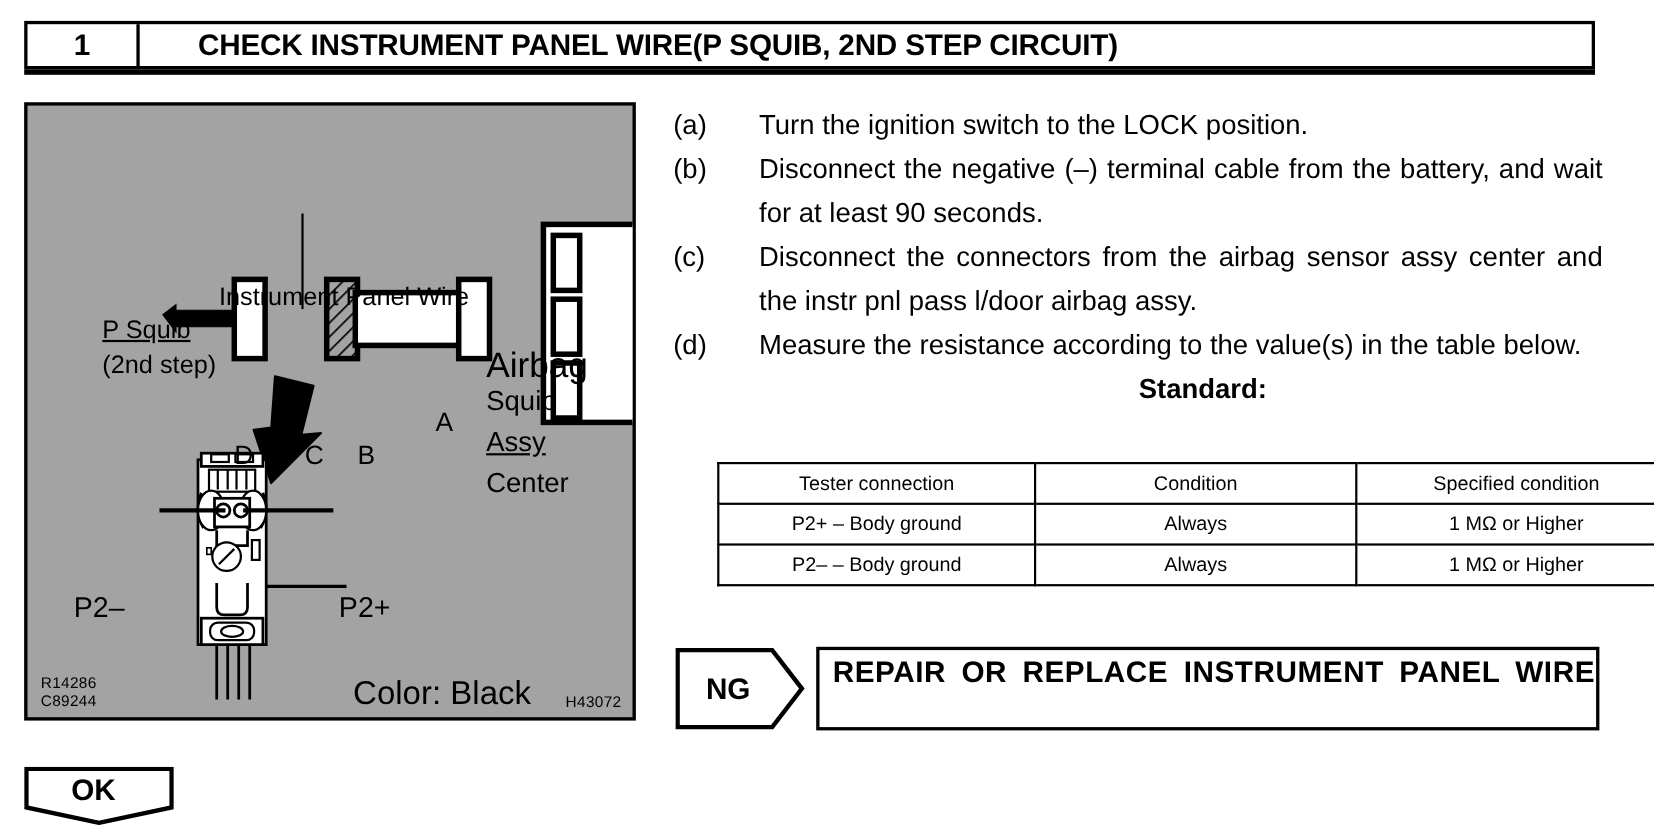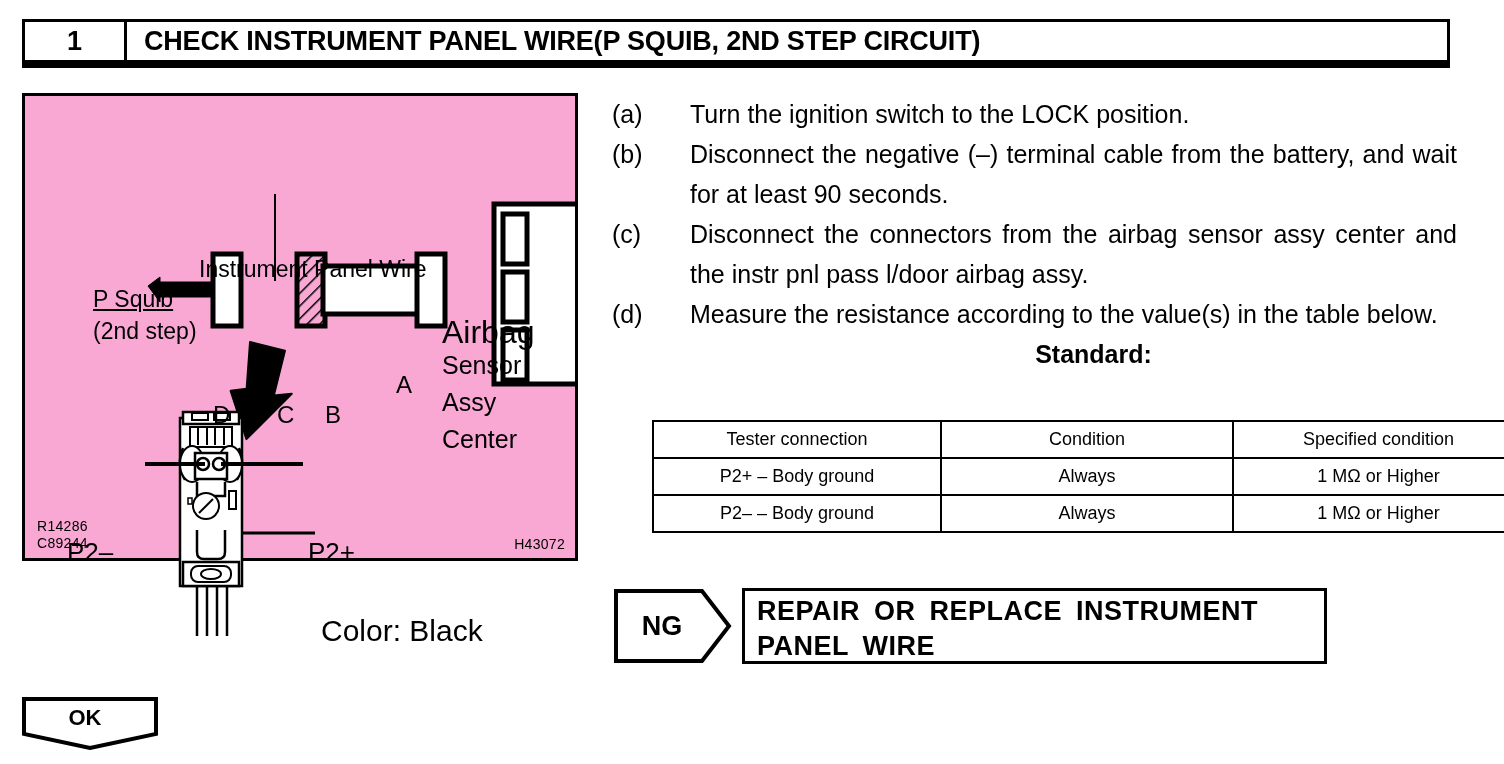--- a/index.html
+++ b/index.html
@@ -55,32 +55,33 @@
     display: flex;
     align-items: center;
     padding-left: 17px;
     box-sizing: border-box;
   }
   .step-title-cell span {
     font-size: 27px;
     font-weight: bold;
     letter-spacing: -0.2px;
     line-height: 1;
+    margin-left: 36px;
   }
 
   
   .figure-box {
     position: absolute;
     left: 22px;
     top: 93px;
     width: 556px;
-    height: 468px;
+    height: 562px;
     border: 3px solid #000;
     box-sizing: border-box;
-    background: #f9a8d4;
+    background: #a3a3a3;
   }
   .fig-svg { position: absolute; left: 0; top: 0; }
 
   .fig-code-left {
     position: absolute;
     left: 12px;
     bottom: 6px;
     font-size: 14px;
     line-height: 1.2;
     letter-spacing: 0.3px;
@@ -172,21 +173,21 @@
     display: flex;
     align-items: center;
     justify-content: center;
     font-size: 27px;
     font-weight: bold;
   }
   .ng-result-box {
     position: absolute;
     left: 128px;
     top: 0;
-    width: 585px;
+    width: 712px;
     height: 76px;
     border: 3px solid #000;
     box-sizing: border-box;
     padding: 3px 0 0 12px;
   }
   .ng-result-box span {
     font-size: 27px;
     font-weight: bold;
     line-height: 35px;
     display: block;
@@ -204,21 +205,21 @@
   }
   .ok-label {
     position: absolute;
     left: 0;
     top: 0;
     width: 126px;
     height: 42px;
     display: flex;
     align-items: center;
     justify-content: center;
-    font-size: 22px;
+    font-size: 27px;
     font-weight: bold;
   }
 </style>
 </head>
 <body>
 
 <div class="step-header">
   <div class="step-num-cell">
     <span>1</span>
   </div>
@@ -306,22 +307,22 @@
   </svg>
 
   <div style="position:absolute;left:174px;top:160px;font-size:23px;">Instrument Panel Wire</div>
   <div style="position:absolute;left:68px;top:190px;font-size:23px;text-decoration:underline;">P Squib</div>
   <div style="position:absolute;left:68px;top:222px;font-size:23px;">(2nd step)</div>
   <div style="position:absolute;left:188px;top:305px;font-size:24px;">D</div>
   <div style="position:absolute;left:252px;top:305px;font-size:24px;">C</div>
   <div style="position:absolute;left:300px;top:305px;font-size:24px;">B</div>
   <div style="position:absolute;left:371px;top:275px;font-size:24px;">A</div>
   <div style="position:absolute;left:417px;top:218px;font-size:32px;">Airbag</div>
-  <div style="position:absolute;left:417px;top:255px;font-size:25px;">Sensor</div>
-  <div style="position:absolute;left:417px;top:292px;font-size:25px;">Assy</div>
+  <div style="position:absolute;left:417px;top:255px;font-size:25px;">Squib</div>
+  <div style="position:absolute;left:417px;top:292px;font-size:25px;text-decoration:underline;">Assy</div>
   <div style="position:absolute;left:417px;top:329px;font-size:25px;text-align:right;">Center</div>
   <div style="position:absolute;left:42px;top:441px;font-size:26px;">P2–</div>
   <div style="position:absolute;left:283px;top:441px;font-size:26px;">P2+</div>
   <div style="position:absolute;left:296px;top:518px;font-size:30px;">Color: Black</div>
 
   <div class="fig-code-left">
     <div>R14286</div>
     <div>C89244</div>
   </div>
   <div class="fig-code-right">H43072</div>

